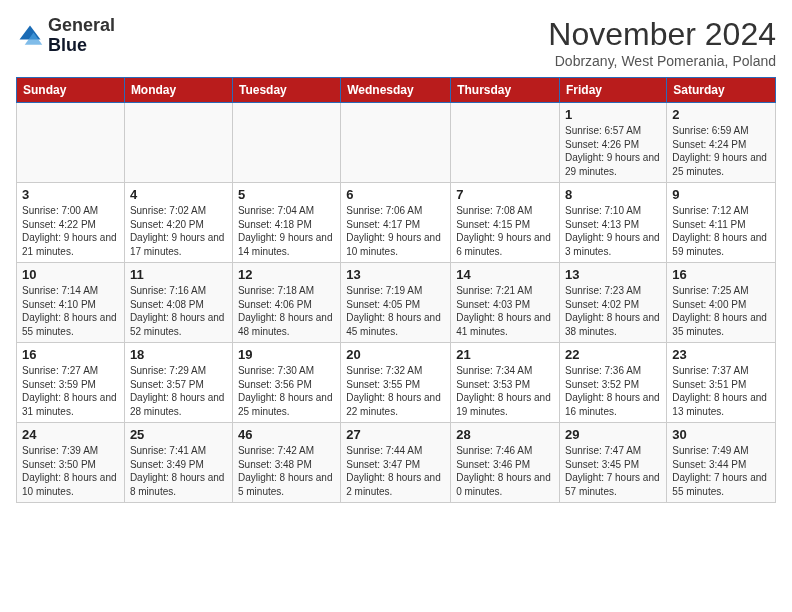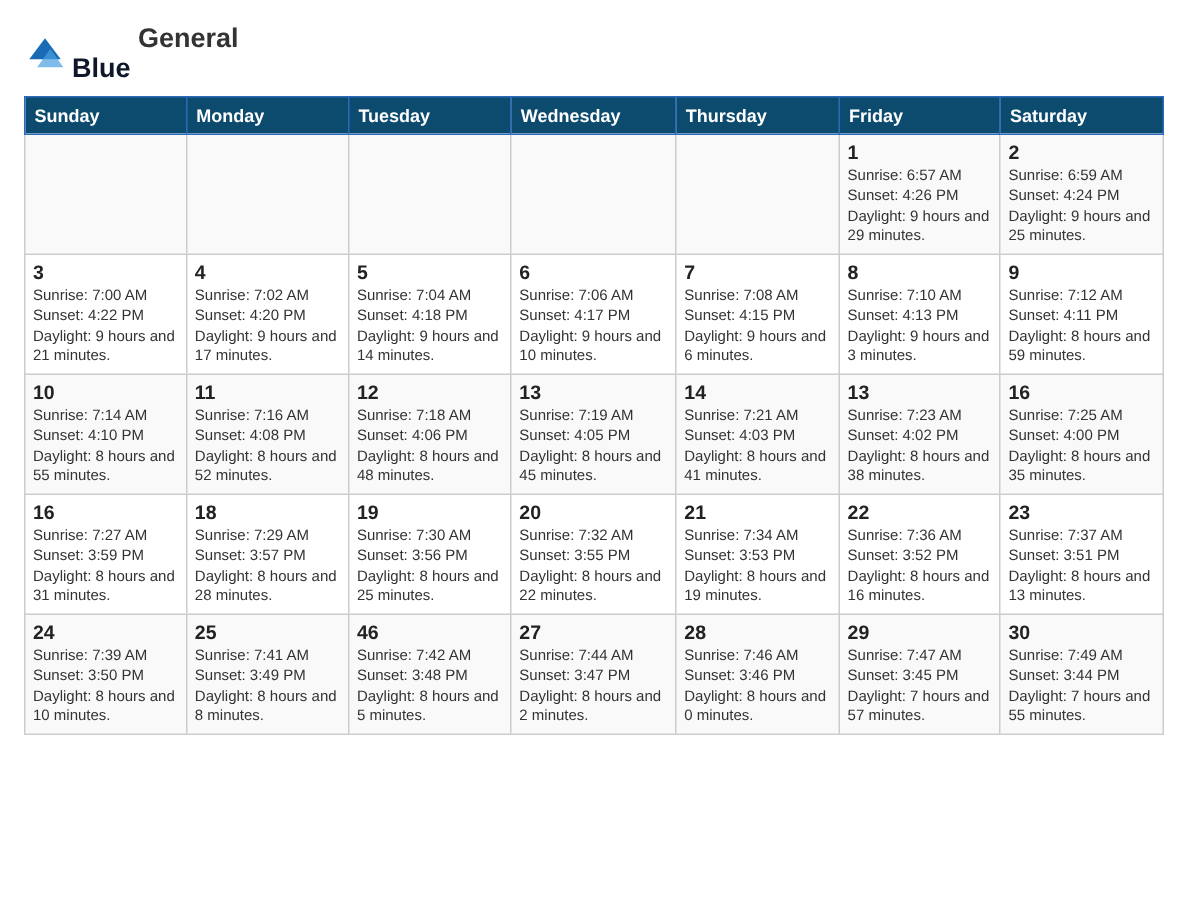--- a/index.html
+++ b/index.html
@@ -19,21 +19,21 @@
     .logo {
       display: flex;
       align-items: center;
       gap: 4px;
     }
     .logo-text {
       font-size: 18px;
       font-weight: bold;
       line-height: 1.1;
     }
-    .logo-general { color: #333; margin-left: 44px; }
+    .logo-general { color: #333; }
     .logo-blue { color: #0f172a; }
     .logo-icon {
       width: 28px;
       height: 28px;
     }
     .title-area {
       text-align: right;
     }
     .month-title {
       font-size: 32px;
@@ -43,21 +43,21 @@
     .location {
       font-size: 14px;
       color: #555;
     }
     .calendar {
       width: 100%;
       border-collapse: collapse;
       font-size: 11px;
     }
     .calendar thead th {
-      background: #0c4a6e;
+      background: #b91c1c;
       color: #fff;
       padding: 5px 6px;
       text-align: left;
       font-size: 12px;
       font-weight: bold;
       border: 1px solid #2a6ab8;
       margin-top: 44px;
     }
     .calendar tbody td {
       vertical-align: top;
@@ -95,20 +95,22 @@
     <svg class="logo-icon" viewBox="0 0 32 32">
       <polygon points="16,4 28,20 4,20" fill="#1a6bb5"></polygon>
       <polygon points="20,12 30,26 10,26" fill="#4aa0e0" opacity="0.7"></polygon>
     </svg>
     <div class="logo-text">
       <span class="logo-general">General</span><br>
       <span class="logo-blue">Blue</span>
     </div>
   </div>
   <div class="title-area">
+    <div class="month-title">November 2024</div>
+    <div class="location">Dobrzany, West Pomerania, Poland</div>
   </div>
 </div>
 
 <table class="calendar">
   <thead>
     <tr id="header-row">
     <th>Sunday</th>
         <th>Monday</th>
         <th>Tuesday</th>
         <th>Wednesday</th>

